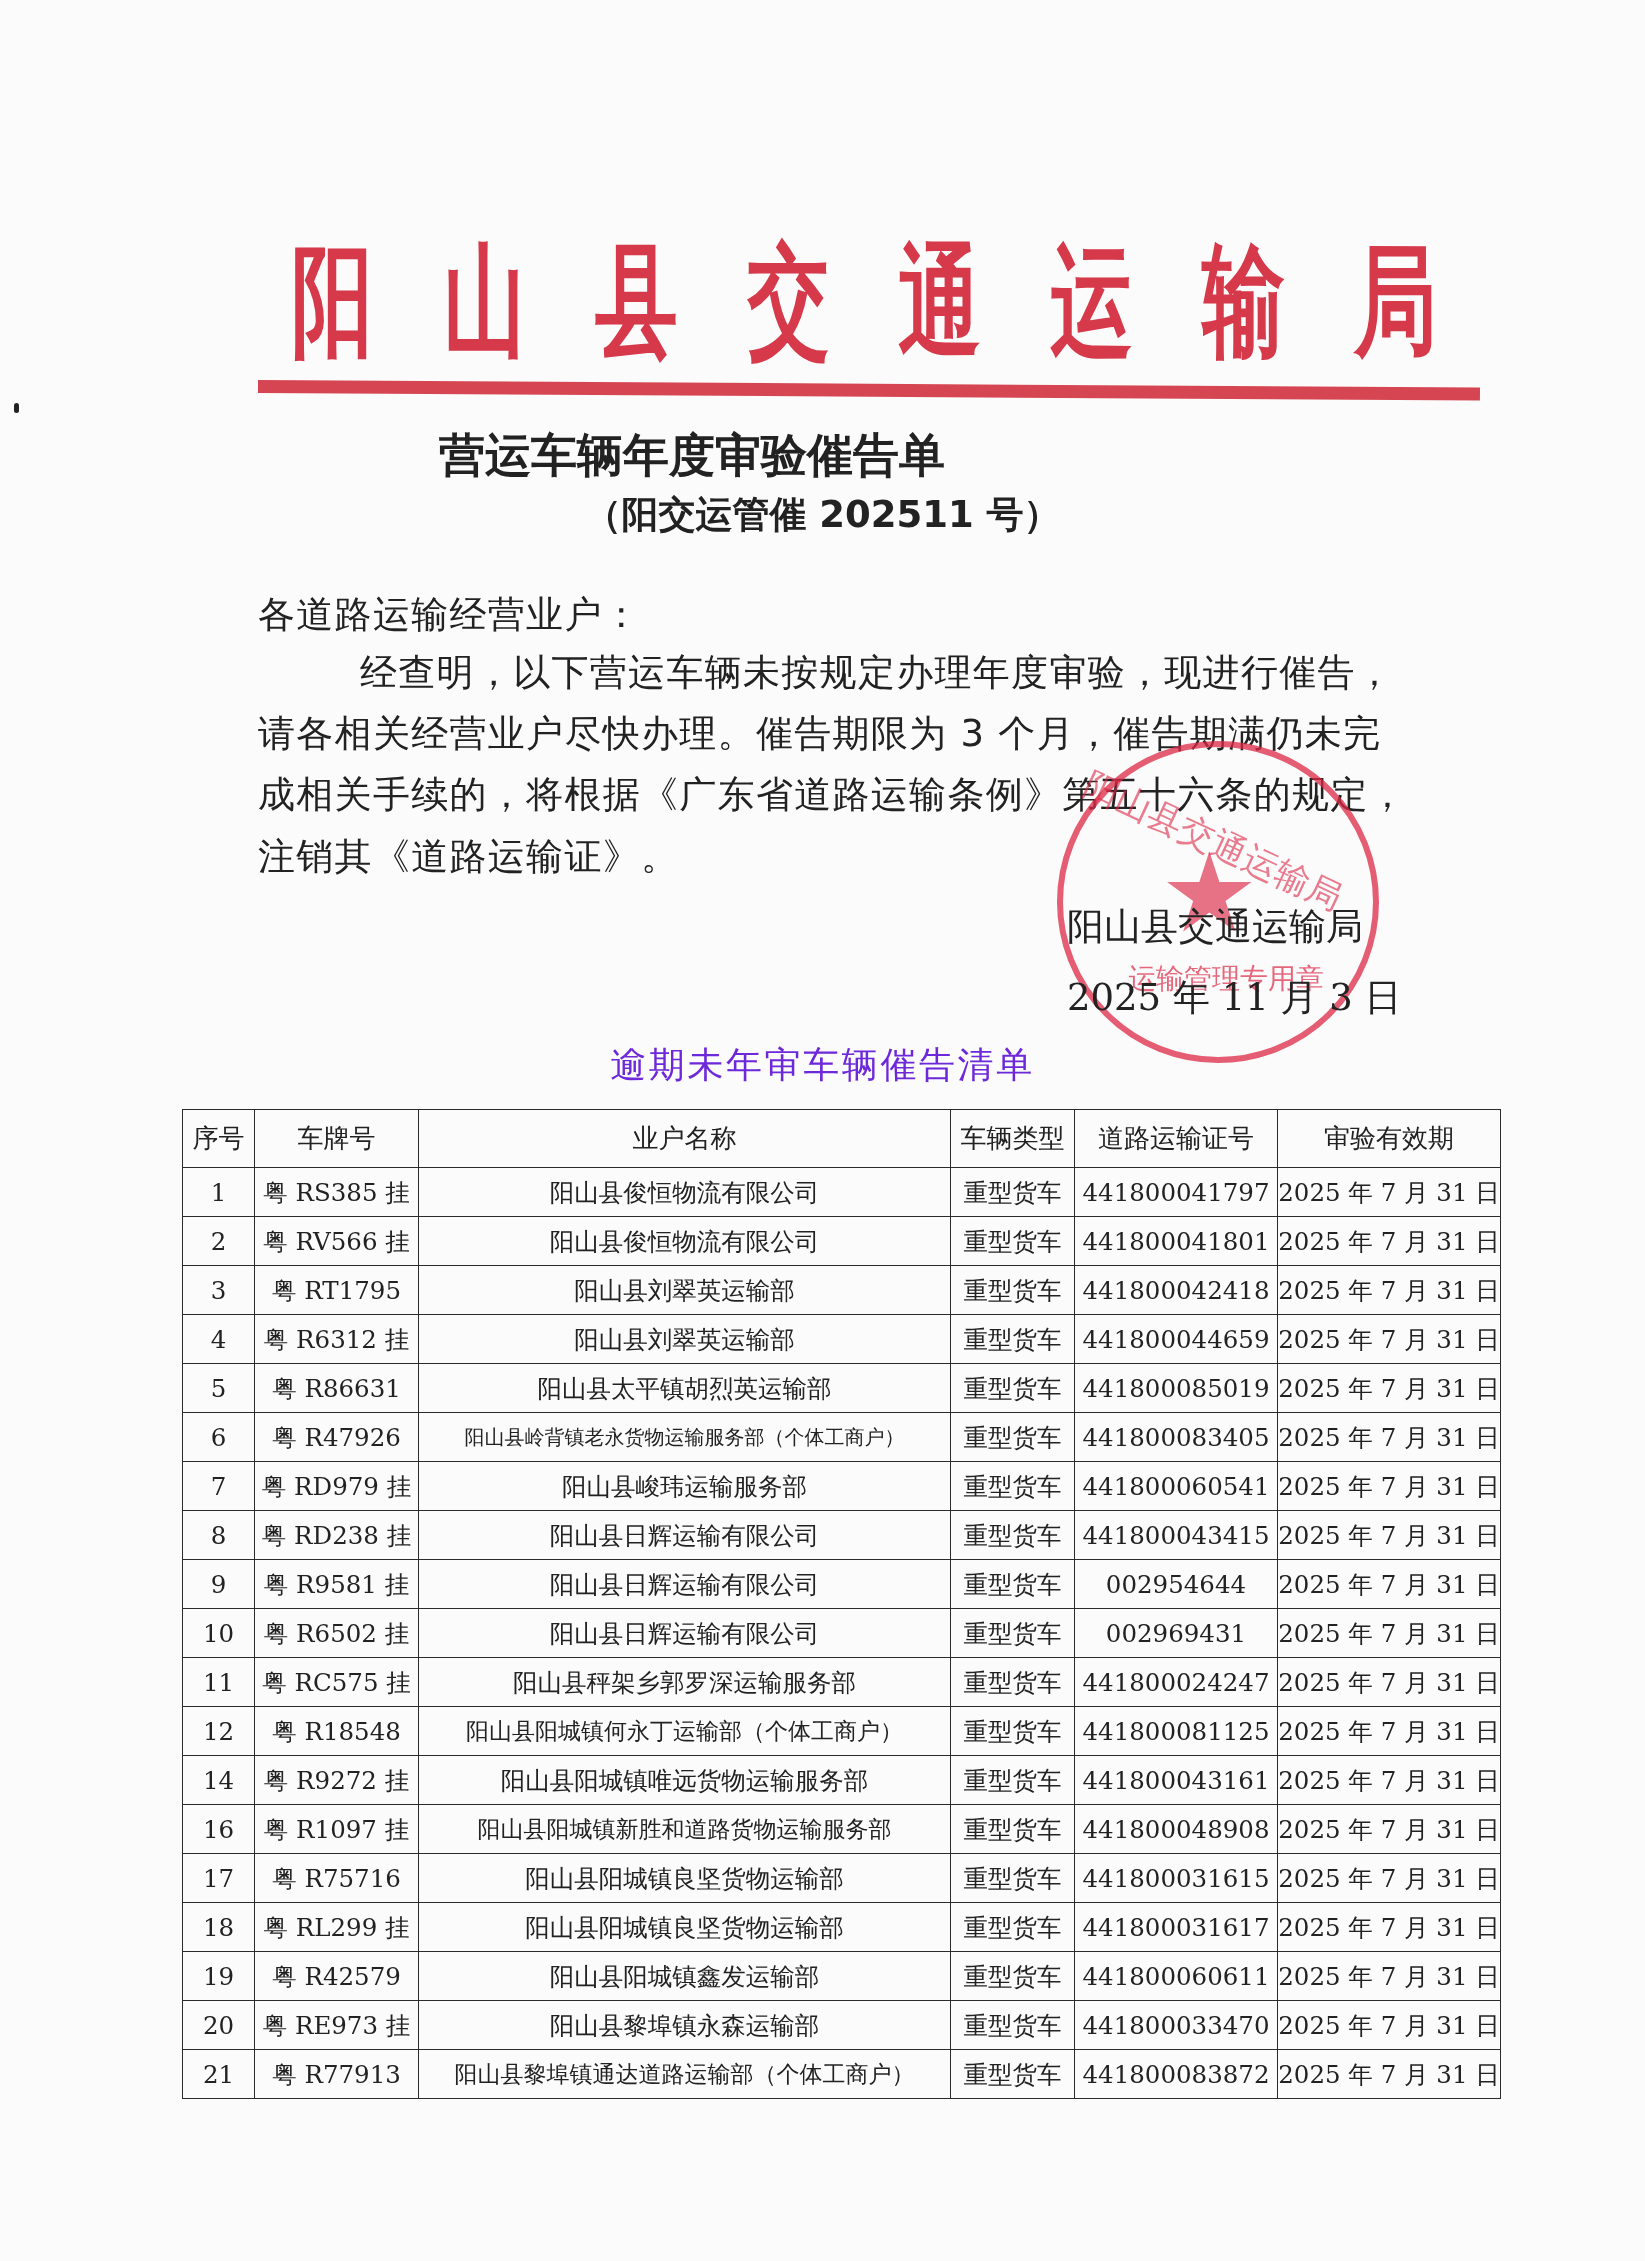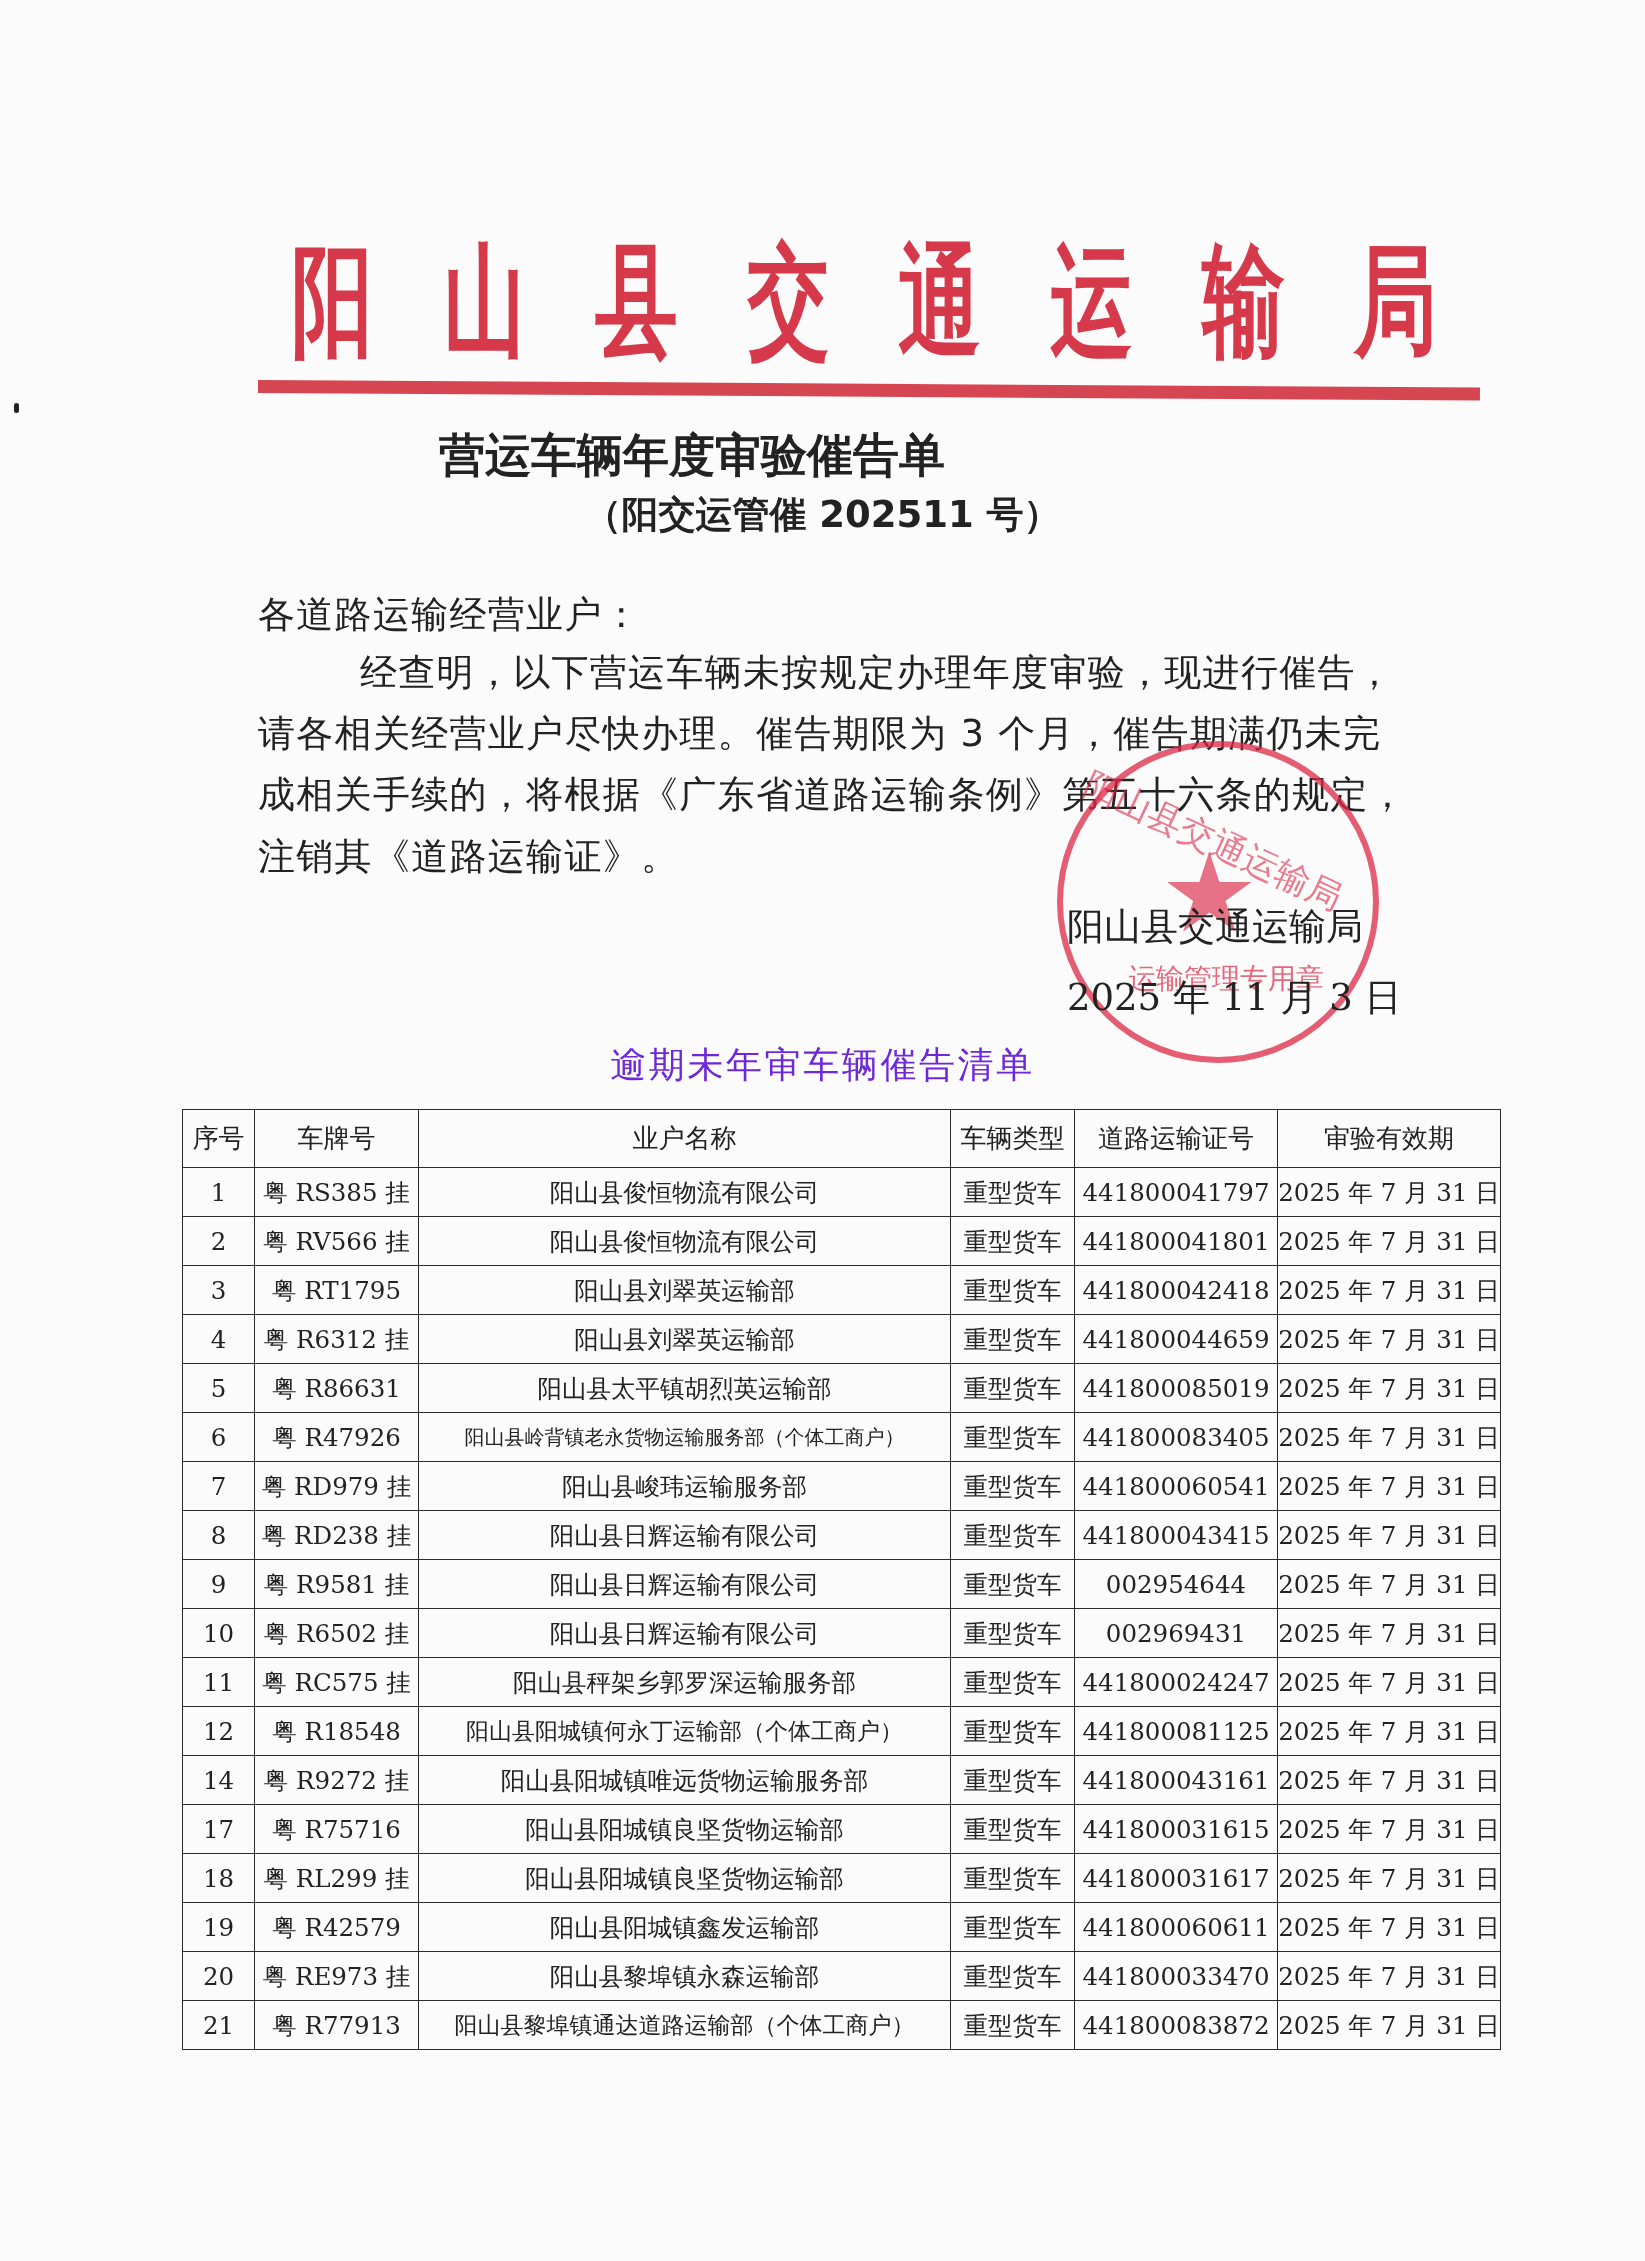--- a/index.html
+++ b/index.html
@@ -226,20 +226,28 @@
       </tr>
       <tr>
         <td>14</td>
         <td>粤 R9272 挂</td>
         <td>阳山县阳城镇唯远货物运输服务部</td>
         <td class="vtype">重型货车</td>
         <td>441800043161</td>
         <td>2025 年 7 月 31 日</td>
       </tr>
       <tr>
+        <td>16</td>
+        <td>粤 R1097 挂</td>
+        <td class="name-mid">阳山县阳城镇新胜和道路货物运输服务部</td>
+        <td class="vtype">重型货车</td>
+        <td>441800048908</td>
+        <td>2025 年 7 月 31 日</td>
+      </tr>
+      <tr>
         <td>17</td>
         <td>粤 R75716</td>
         <td>阳山县阳城镇良坚货物运输部</td>
         <td class="vtype">重型货车</td>
         <td>441800031615</td>
         <td>2025 年 7 月 31 日</td>
       </tr>
       <tr>
         <td>18</td>
         <td>粤 RL299 挂</td>

